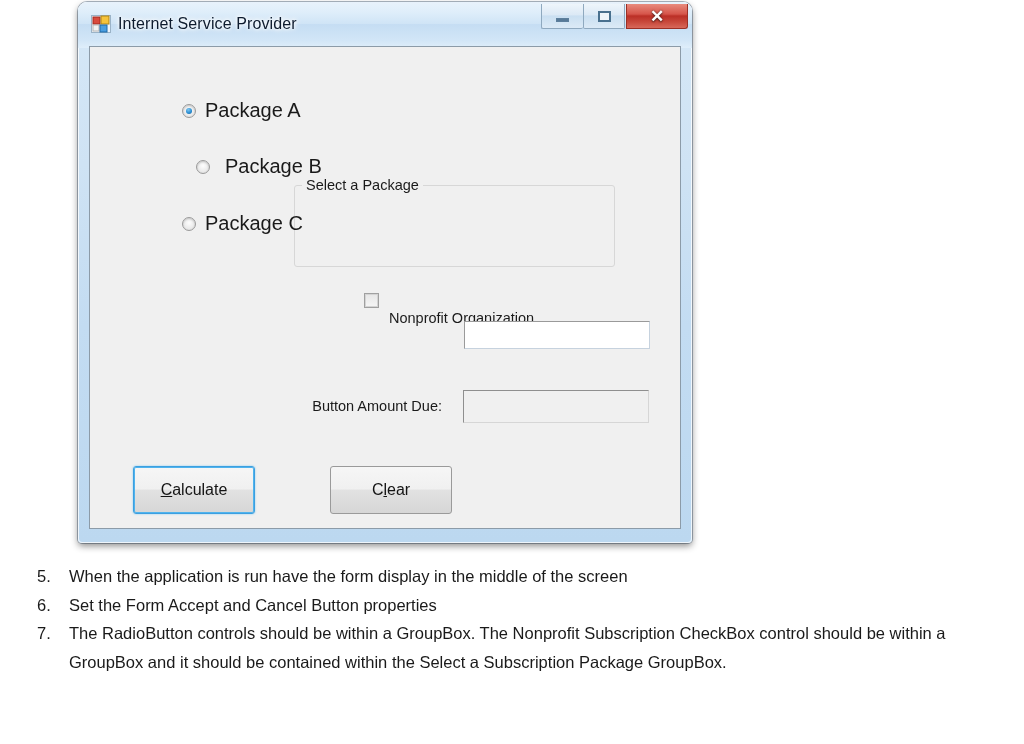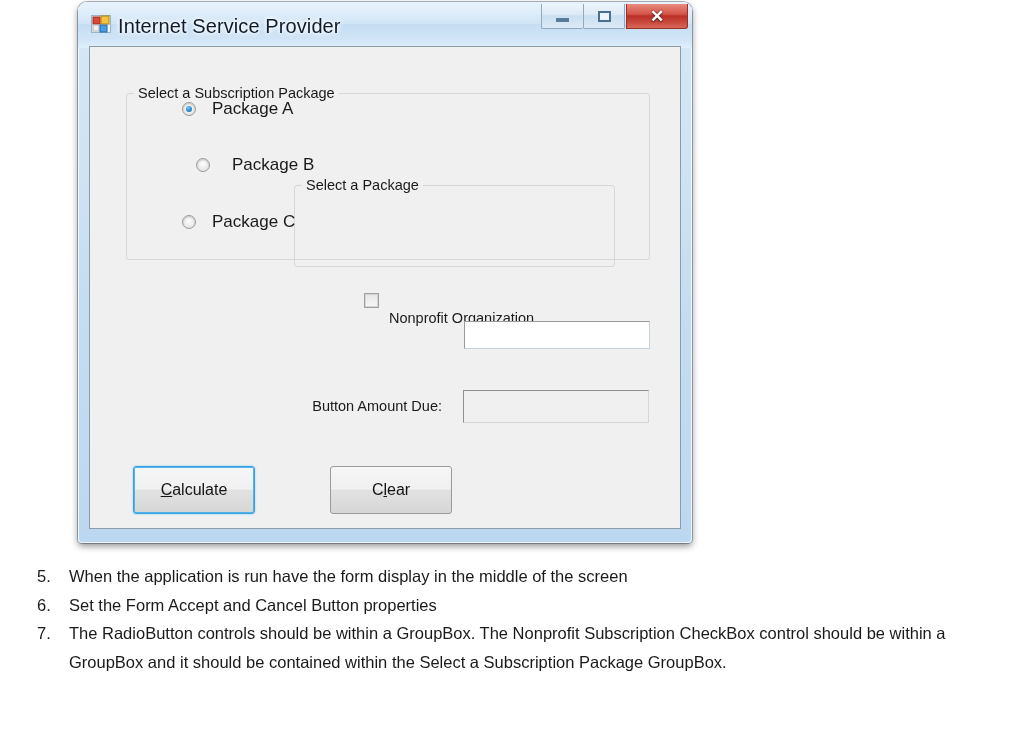--- a/index.html
+++ b/index.html
@@ -63,21 +63,21 @@
     position: absolute;
     left: 13px;
     top: 13px;
     width: 20px;
     height: 18px;
   }
   #title-text {
     position: absolute;
     left: 40px;
     top: 13px;
-    font-size: 20px;
+    font-size: 16px;
     color: #0d1b2e;
     letter-spacing: 0.1px;
     text-shadow: 0 0 3px #ffffff, 0 0 5px #ffffff, 0 0 7px #ffffff;
     white-space: nowrap;
   }
 
   
   #window-buttons {
     position: absolute;
     right: 4px;
@@ -209,22 +209,22 @@
     position: absolute;
     left: 50%;
     top: 50%;
     width: 6px;
     height: 6px;
     margin: -3px 0 0 -3px;
     border-radius: 50%;
     background: radial-gradient(circle at 40% 30%, #7ec6ef 0%, #2b8fd4 55%, #0f5b96 100%);
   }
   .radio-label {
-    margin-left: 16px;
-    font-size: 17px;
+    margin-left: 9px;
+    font-size: 20px;
     color: #1a1a1a;
   }
 
   #radio-a { left: 92px; top: 52px; }
   #radio-b { left: 106px; top: 108px; gap: 6px; }
   #radio-c { left: 92px; top: 165px; }
 
   
   #checkbox-nonprofit {
     position: absolute;
@@ -371,24 +371,20 @@
         <span class="glyph-max"></span>
       </div>
       <div class="win-btn" id="btn-close">
         <span class="glyph-close">✕</span>
       </div>
     </div>
   </div>
 
   <div id="client-area">
 
-    <div class="groupbox" id="gb-subscription">
-      <div class="gb-border"></div>
-      <div class="gb-title">Select a Subscription Package</div>
-    </div>
 
     <div class="groupbox" id="gb-discount">
       <div class="gb-border"></div>
       <div class="gb-title">Select a Package</div>
     </div>
 
     <label class="radio-row" id="radio-a">
       <span class="radio-mark checked"></span>
       <span class="radio-label">Package A</span>
     </label>

